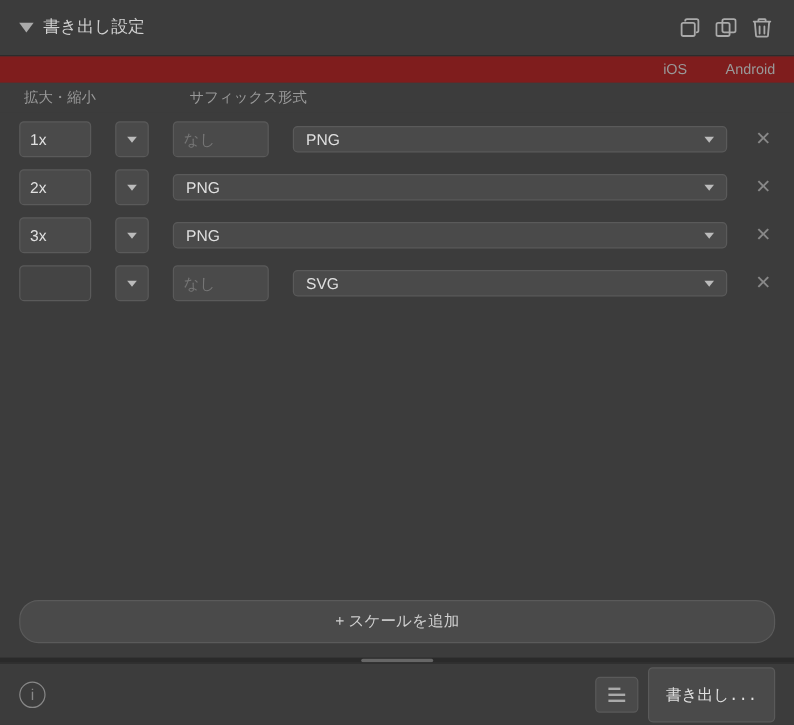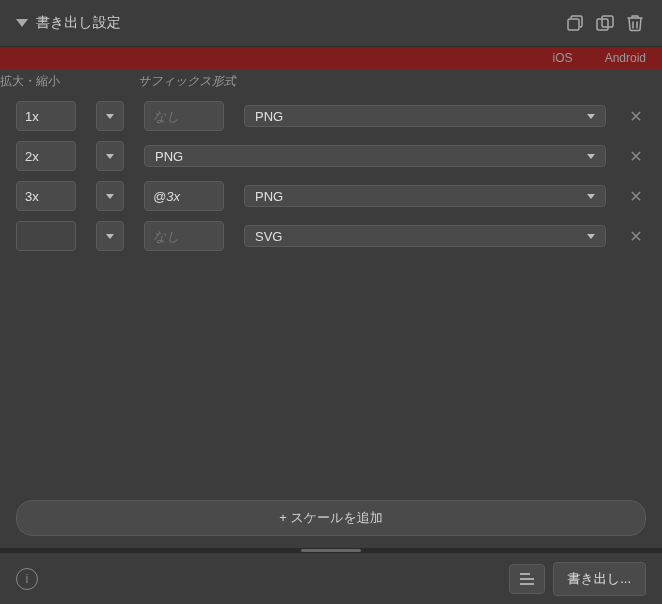--- a/index.html
+++ b/index.html
@@ -64,34 +64,33 @@
     }
     .platform-label {
       font-size: 12px;
       color: #999;
     }
 
     
     .col-headers {
       display: flex;
       align-items: center;
-      padding: 4px 0;
+      padding: 4px 20px;
       gap: 8px;
       background: #3c3c3c;
     }
     .col-header-scale {
       font-size: 12px;
       color: #999;
       width: 130px;
     }
     .col-header-suffix {
       font-size: 12px;
       color: #999;
       flex: 1;
-      font-style: italic;
     }
 
     
     .rows-area {
       flex: 1;
       padding: 6px 16px;
       display: flex;
       flex-direction: column;
       gap: 8px;
     }
@@ -140,21 +139,20 @@
     .suffix-input {
       width: 80px;
       height: 30px;
       background: #4a4a4a;
       border: 1px solid #5a5a5a;
       border-radius: 4px;
       color: #888;
       font-size: 13px;
       padding: 0 8px;
       outline: none;
-      font-style: italic;
     }
     .suffix-input.has-value {
       color: #ddd;
     }
 
     .format-dropdown {
       flex: 1;
       height: 22px;
       background: #4a4a4a;
       border: 1px solid #5a5a5a;
@@ -248,30 +246,31 @@
     }
     .list-icon span {
       display: block;
       width: 14px;
       height: 2px;
       background: #aaa;
     }
     .list-icon span:first-child { width: 10px; }
 
     .export-btn {
-      height: 34px;
+      height: 46px;
       background: #4a4a4a;
       border: 1px solid #5a5a5a;
       border-radius: 4px;
       padding: 0 14px;
       font-size: 13px;
       color: #e0e0e0;
       cursor: pointer;
       display: flex;
       align-items: center;
+      font-family: Liberation Mono, monospace;
     }
 
     
     .scroll-hint {
       height: 4px;
       background: #2a2a2a;
       display: flex;
       align-items: center;
       justify-content: center;
     }
@@ -344,21 +343,20 @@
         <div class="format-arrow"></div>
       </div>
       <div class="remove-btn">✕</div>
     </div>
 
     <div class="export-row">
       <input class="scale-input" type="text" value="3x" style="">
       <div class="scale-dropdown-btn">
         <div class="arrow"></div>
       </div>
-      <input class="suffix-input has-value" type="text" placeholder="@3x" value="@3x" style="">
       <div class="format-dropdown">
         <span class="format-label">PNG</span>
         <div class="format-arrow"></div>
       </div>
       <div class="remove-btn">✕</div>
     </div>
 
     <div class="export-row">
       <input class="scale-input empty" type="text" value="" style="">
       <div class="scale-dropdown-btn">

